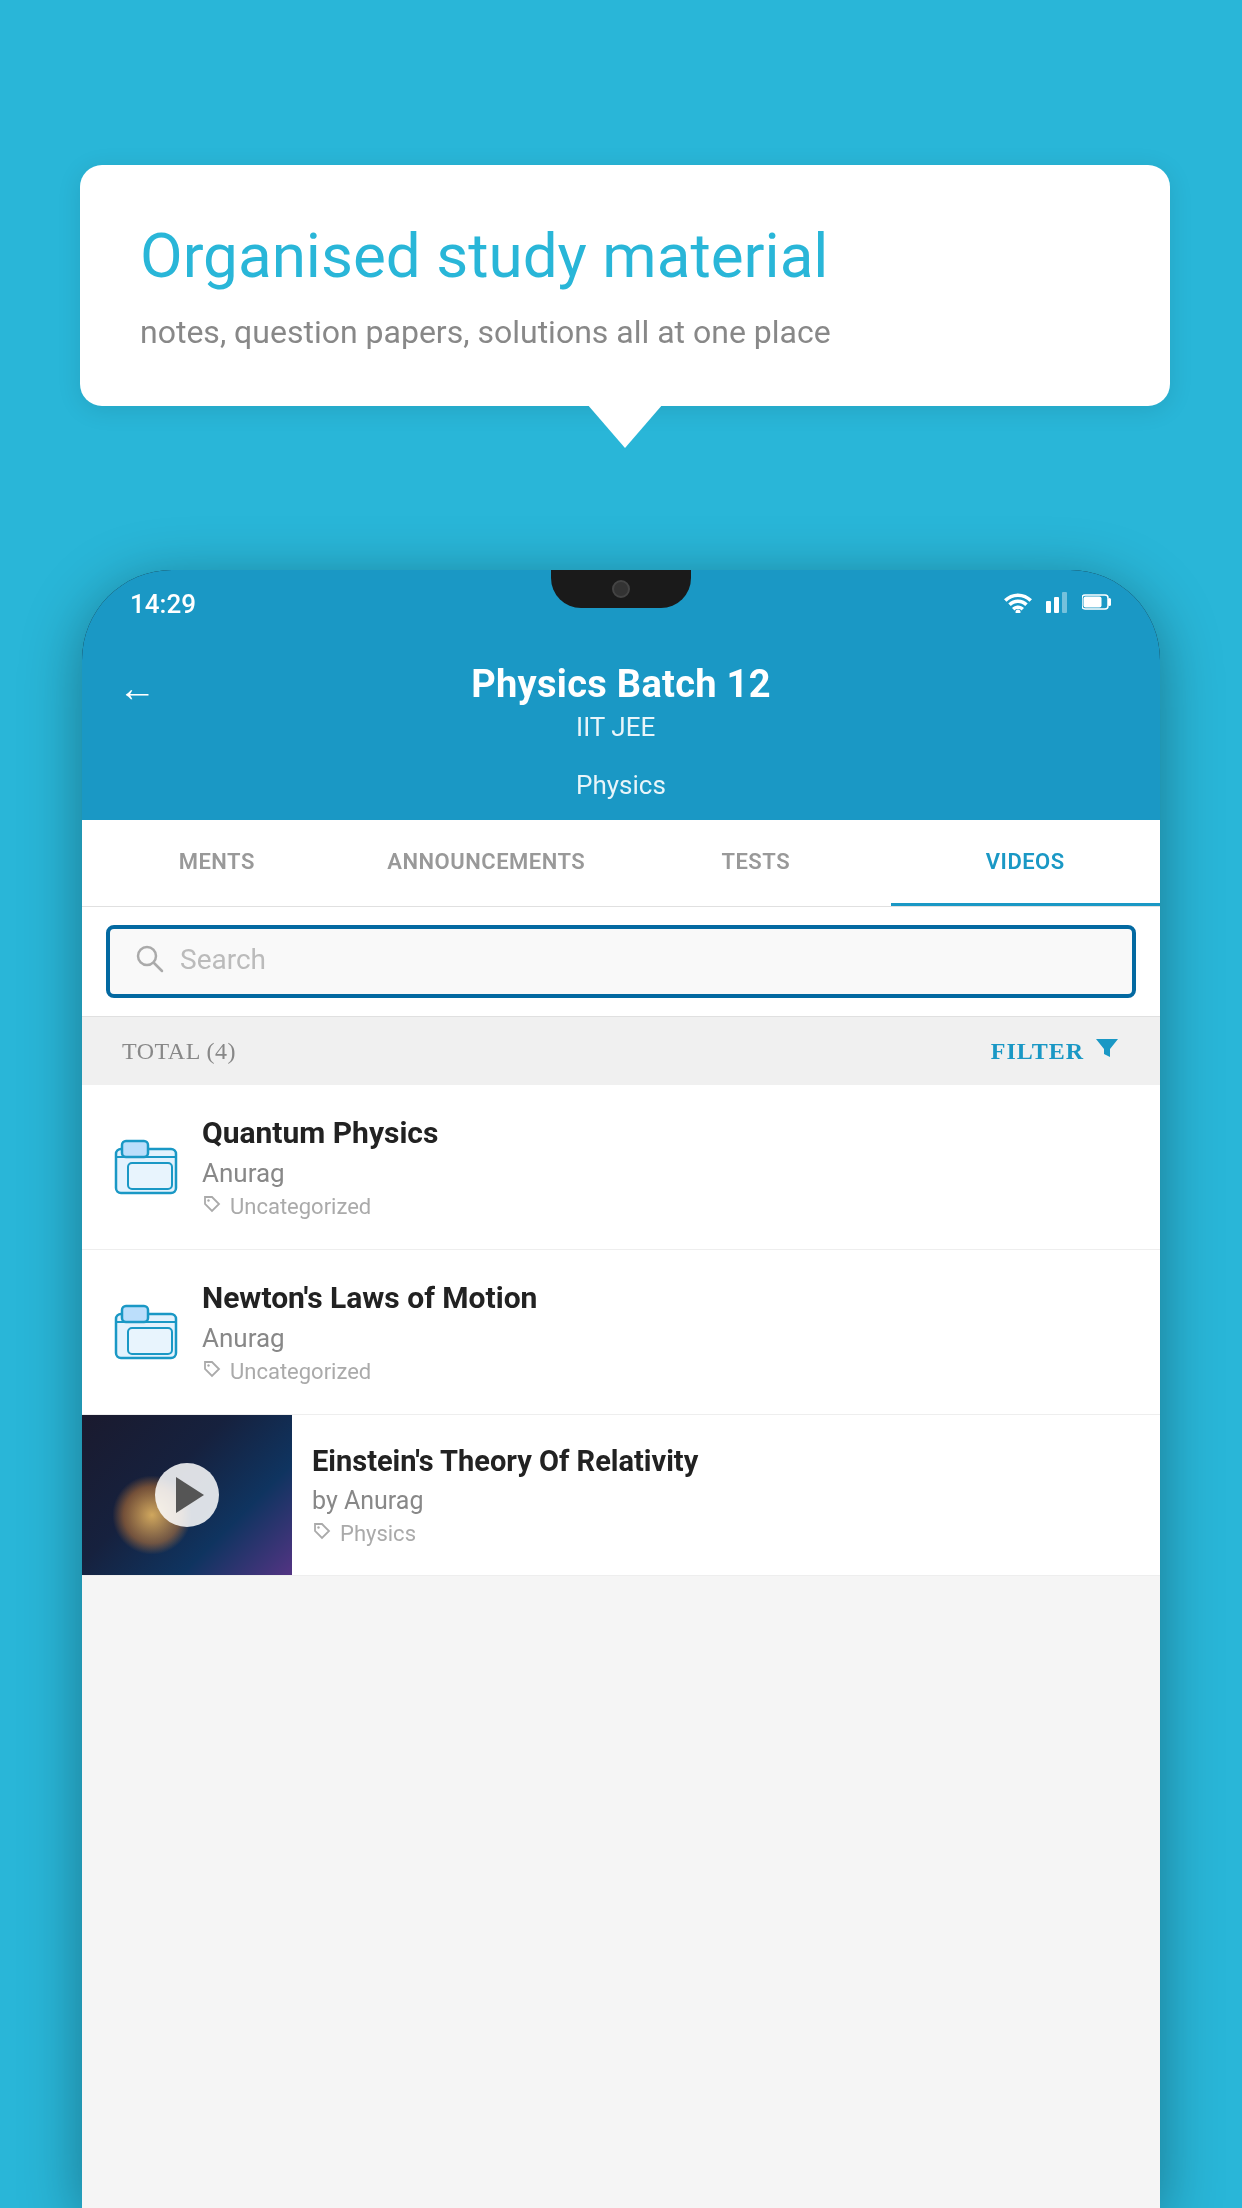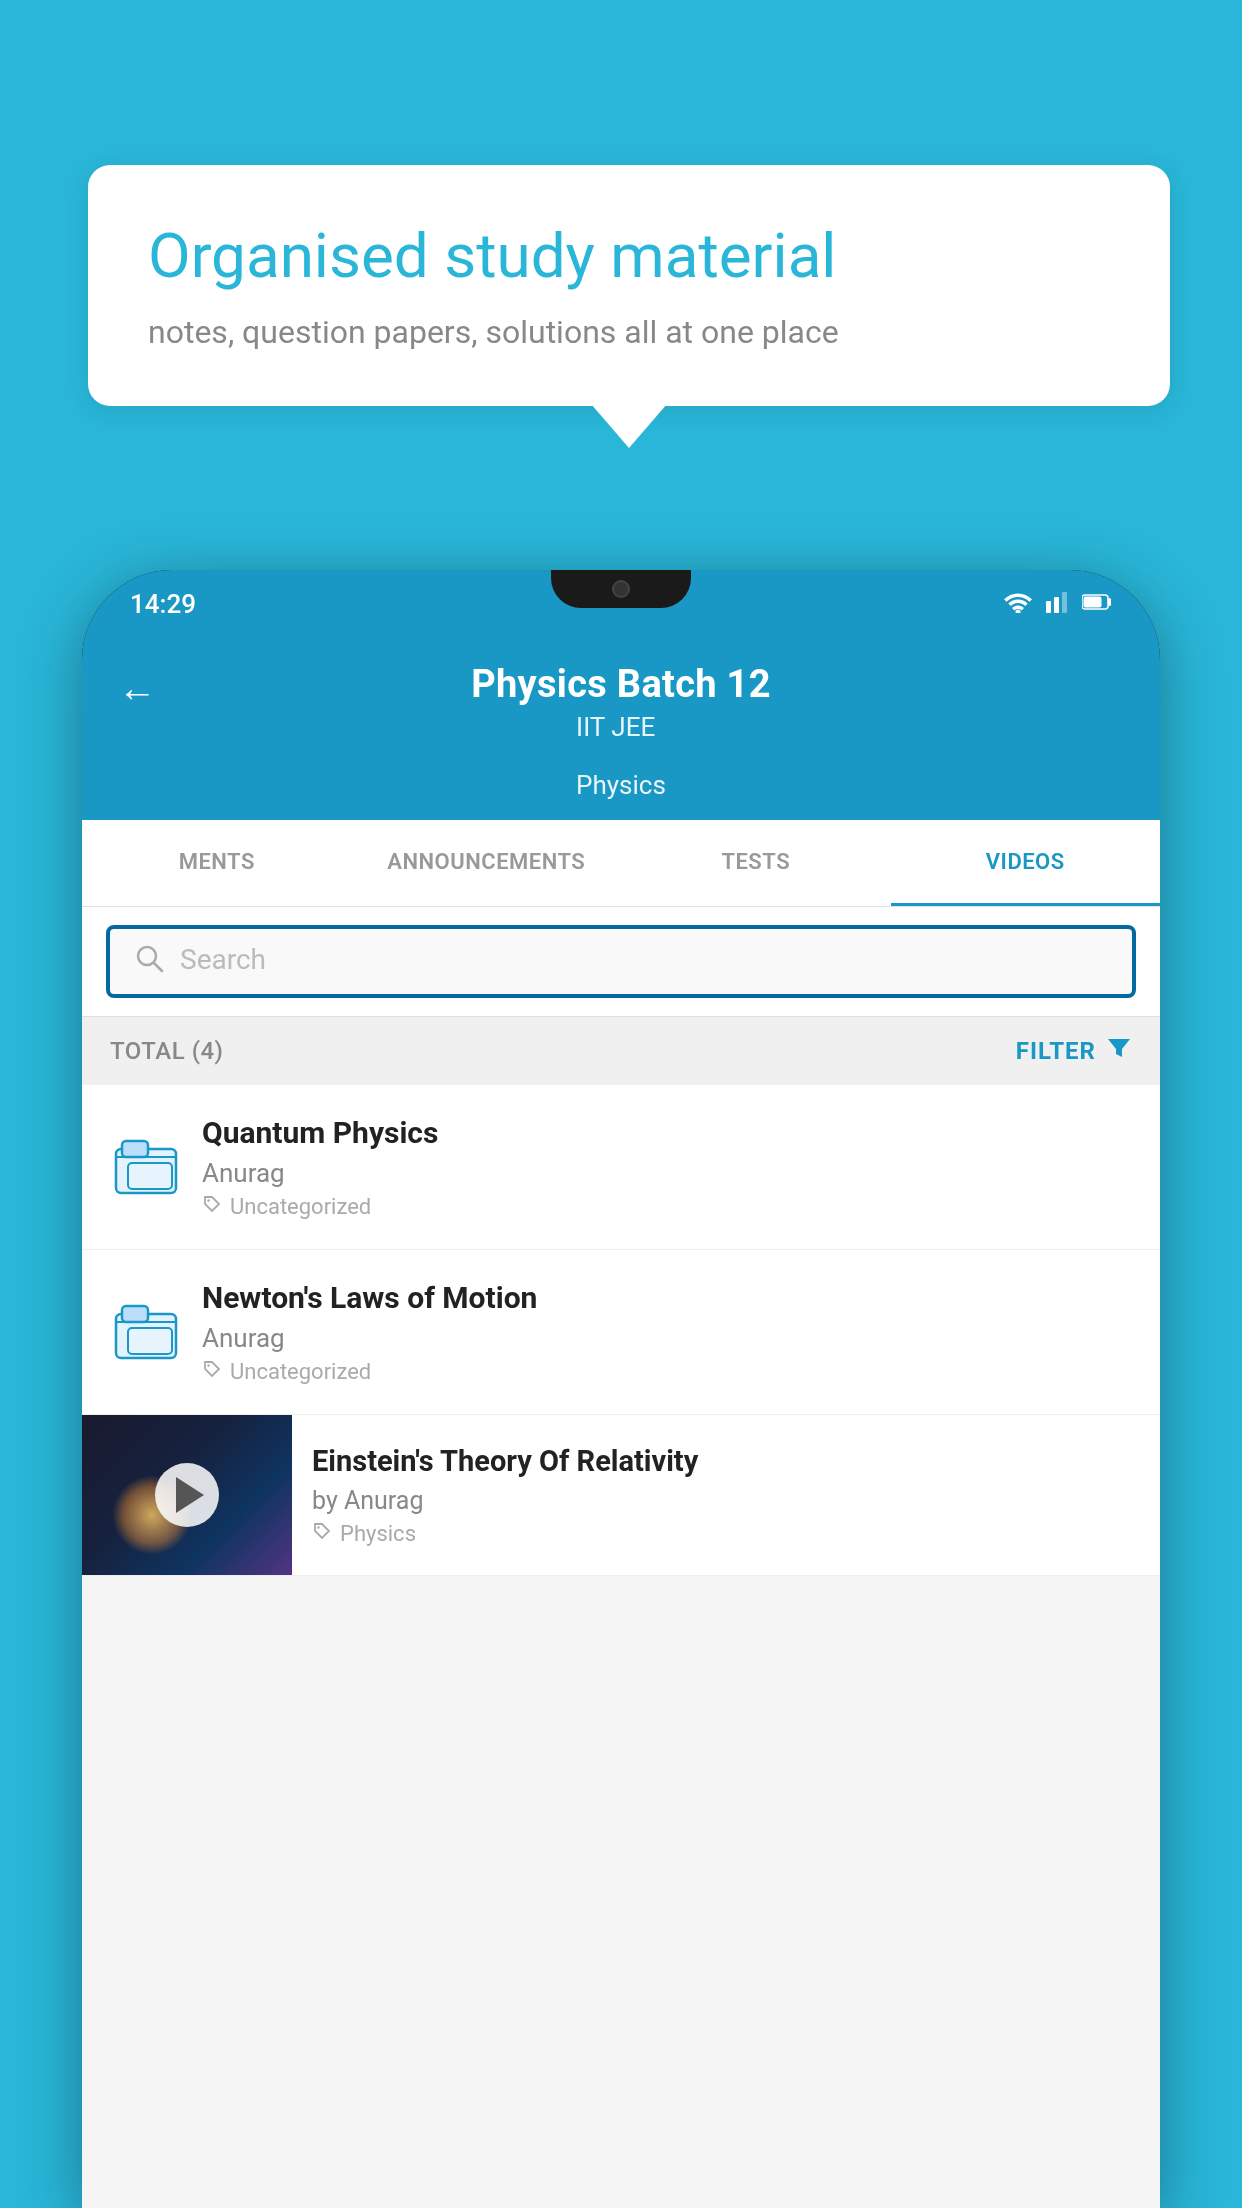--- a/index.html
+++ b/index.html
@@ -11,21 +11,21 @@
       background-color: #29b6d8;
       font-family: 'Roboto', Arial, sans-serif;
       overflow: hidden;
       position: relative;
     }
 
     
     .speech-bubble {
       position: absolute;
       top: 165px;
-      left: 88px;
+      left: 80px;
       right: 72px;
       background: white;
       border-radius: 22px;
       padding: 55px 60px 55px 60px;
       box-shadow: 0 4px 24px rgba(0,0,0,0.10);
     }
     .speech-bubble::after {
       content: '';
       position: absolute;
       bottom: -42px;
@@ -193,22 +193,23 @@
     .search-text {
       color: #bbb;
       font-size: 28px;
     }
 
     
     .filter-row {
       display: flex;
       align-items: center;
       justify-content: space-between;
-      padding: 18px 28px;
+      padding: 18px 40px;
       background: #f0f0f0;
+      font-family: Liberation Serif, serif;
     }
     .total-label {
       color: #888;
       font-size: 24px;
       font-weight: 500;
       letter-spacing: 0.5px;
     }
     .filter-btn {
       display: flex;
       align-items: center;

